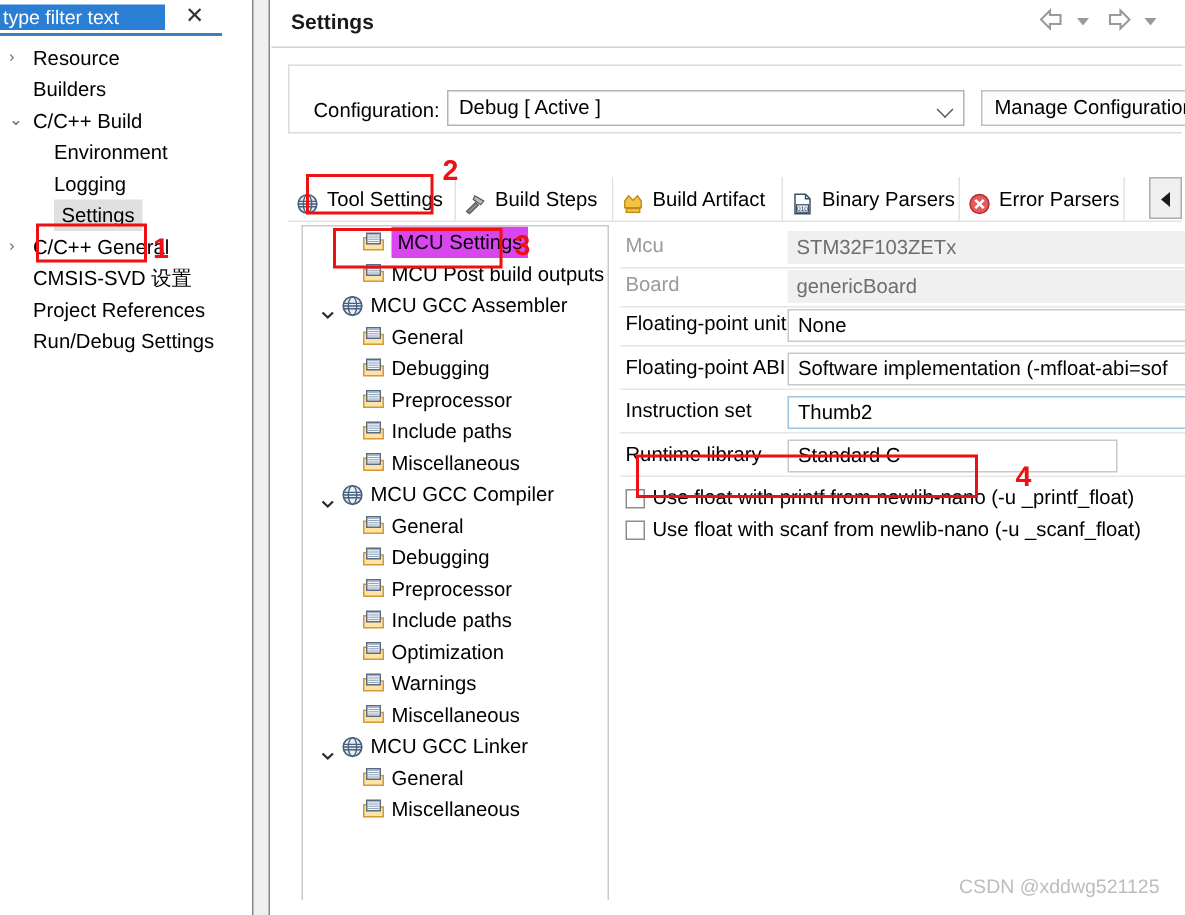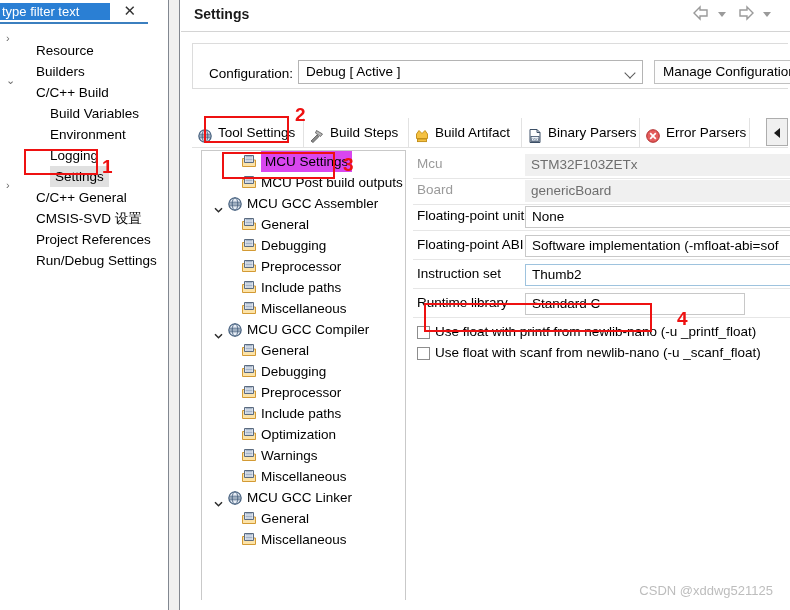--- a/index.html
+++ b/index.html
@@ -73,23 +73,22 @@
   .lnode .arw {
     position: absolute;
     left: 6px; top: 0;
     width: 12px;
     color: #6b6b6b;
     font-size: 11px;
     line-height: 21px;
   }
   .lnode .lbl {
     position: absolute;
-    top: 12px;
-    font-size: 13.5px;
-    margin-left: 14px;
+    top: 0;
+    font-size: 13.5px;
   }
   .lnode.depth0 .lbl { left: 22px; }
   .lnode.depth1 .lbl { left: 36px; }
   .lnode .lbl.sel {
     background: #e0e0e0;
     padding: 0 5px;
   }
 
   
   #sash {
@@ -392,23 +391,20 @@
       <div class="lnode depth0">
         <span class="arw">›</span>
         <span class="lbl">Resource</span>
       </div>
       <div class="lnode depth0">
         <span class="lbl">Builders</span>
       </div>
       <div class="lnode depth0">
         <span class="arw">⌄</span>
         <span class="lbl">C/C++ Build</span>
-      </div>
-      <div class="lnode depth1">
-        <span class="lbl">Build Variables</span>
       </div>
       <div class="lnode depth1">
         <span class="lbl">Environment</span>
       </div>
       <div class="lnode depth1">
         <span class="lbl">Logging</span>
       </div>
       <div class="lnode depth1">
         <span class="lbl sel">Settings</span>
       </div>

